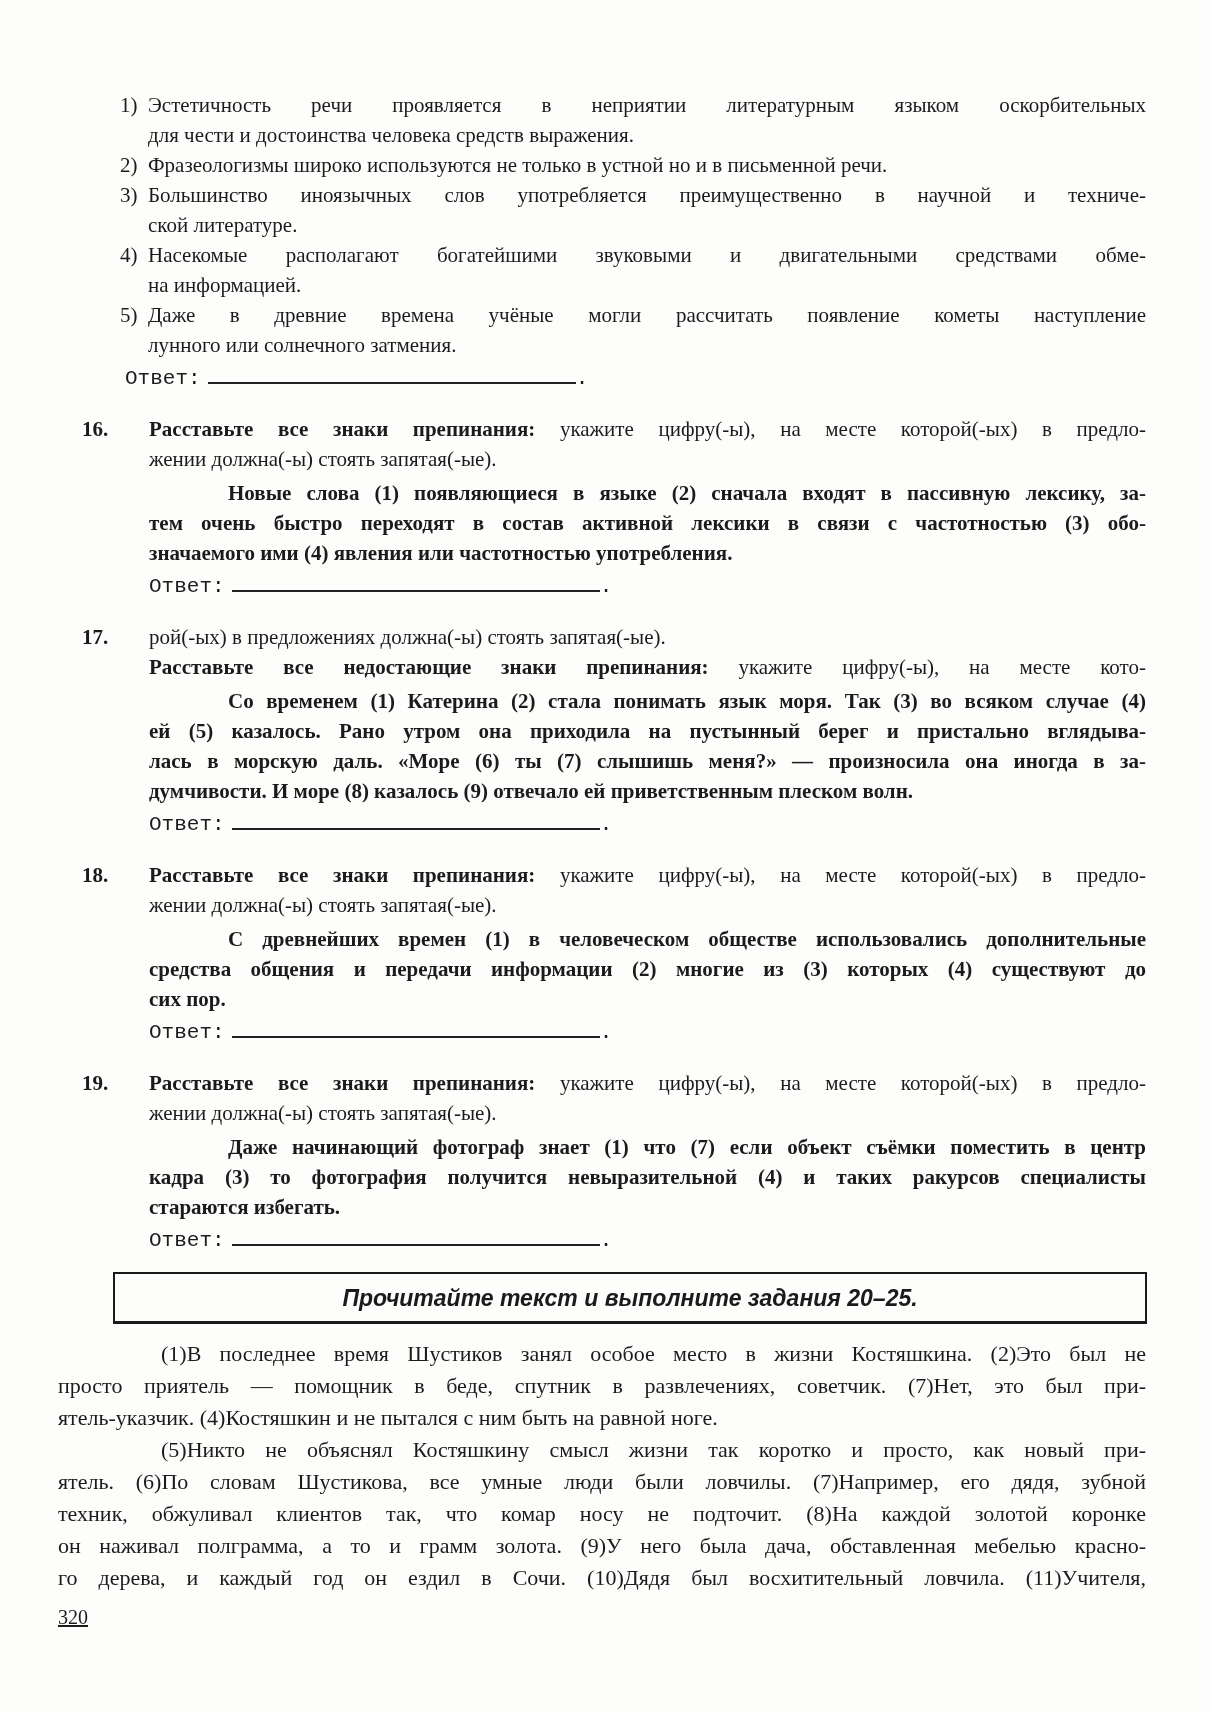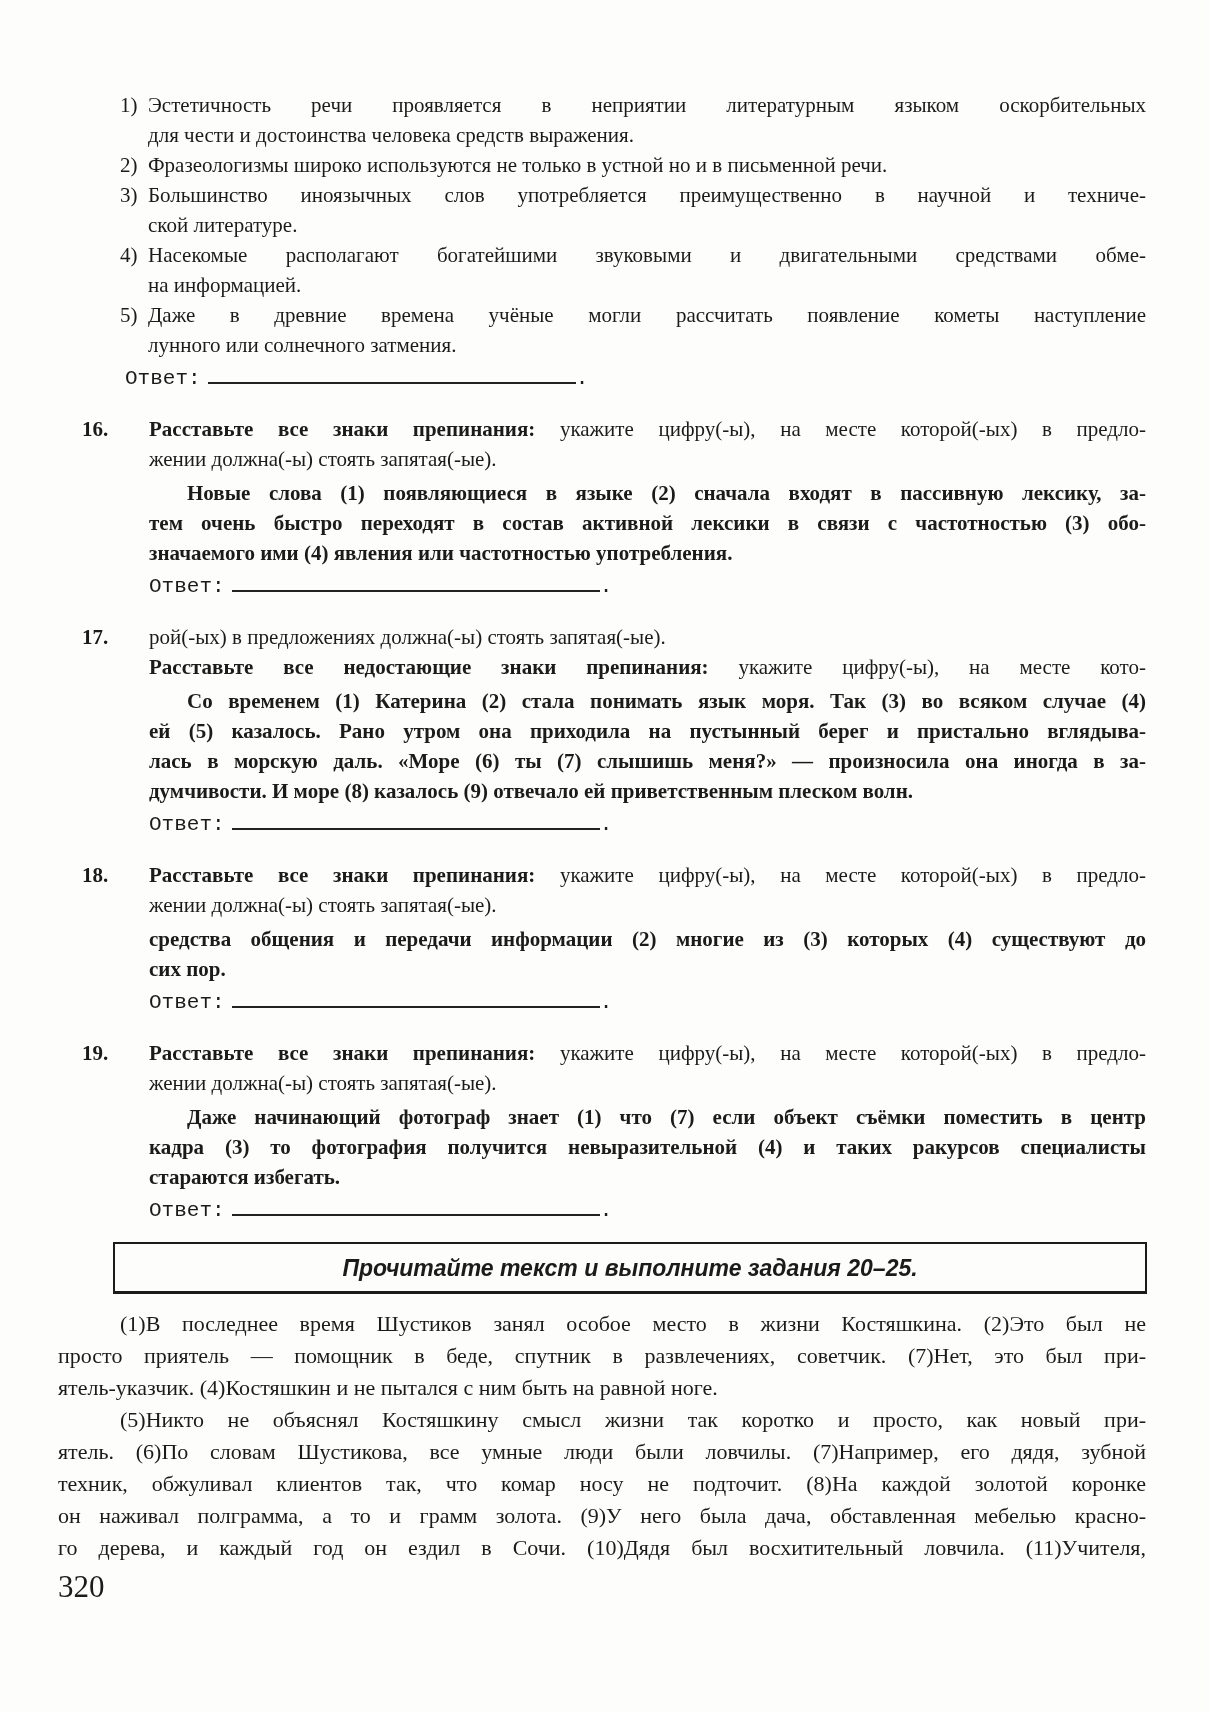--- a/index.html
+++ b/index.html
@@ -13,21 +13,21 @@
     overflow:hidden;
   }
   .content{padding-top:90px;}
 
   
   .options{margin-left:148px;margin-right:64px;}
   .opt{position:relative;}
   .opt-num{position:absolute;left:-28px;top:0;}
   .line{white-space:normal;}
   .j{text-align:justify;text-align-last:justify;}
-  .ind{padding-left:38px;}
+  .ind{padding-left:38px;margin-left:41px;}
 
   
   .answer-row{margin-left:125px;margin-top:4px;line-height:30px;font-family:Liberation Mono, monospace;}
   .task .answer-row{margin-left:0;}
   .answer-blank{
     display:inline-block;width:368px;height:1px;
     border-bottom:2px solid #222;
     margin-left:7px;vertical-align:baseline;
   }
 
@@ -47,21 +47,21 @@
     display:flex;align-items:center;justify-content:center;
     font-family:"Liberation Sans","DejaVu Sans",sans-serif;
     font-weight:bold;font-style:italic;
     font-size:23px;
   }
 
   
   .reading{margin:14px 64px 0 58px;font-size:22px;line-height:32px;}
   .reading .ind{padding-left:62px;}
 
-  .page-num{margin:8px 4px 0 58px;font-size:31px;}
+  .page-num{margin:8px 4px 0 58px;font-size:20px;text-decoration:underline;}
 </style>
 </head>
 <body>
 
 <div class="page">
   <div class="content">
 
     <div class="options">
       <div class="opt">
         <span class="opt-num">1)</span>
@@ -125,20 +125,21 @@
         </div>
       </div>
     </div>
 
     <div class="task">
       <div class="task-body">
         <span class="task-num">18.</span>
         <div class="line j"><span class="instr-bold">Расставьте все знаки препинания:</span><span> укажите цифру(-ы), на месте которой(-ых) в предло-</span></div>
         <div class="line">жении должна(-ы) стоять запятая(-ые).</div>
         <div class="task-text">
+          <div class="line j ind">С древнейших времен (1) в человеческом обществе использовались дополнительные</div>
           <div class="line j">средства общения и передачи информации (2) многие из (3) которых (4) существуют до</div>
           <div class="line">сих пор.</div>
         </div>
         <div class="answer-row">
           <span>Ответ:</span><span class="answer-blank"></span><span>.</span>
         </div>
       </div>
     </div>
 
     <div class="task">

